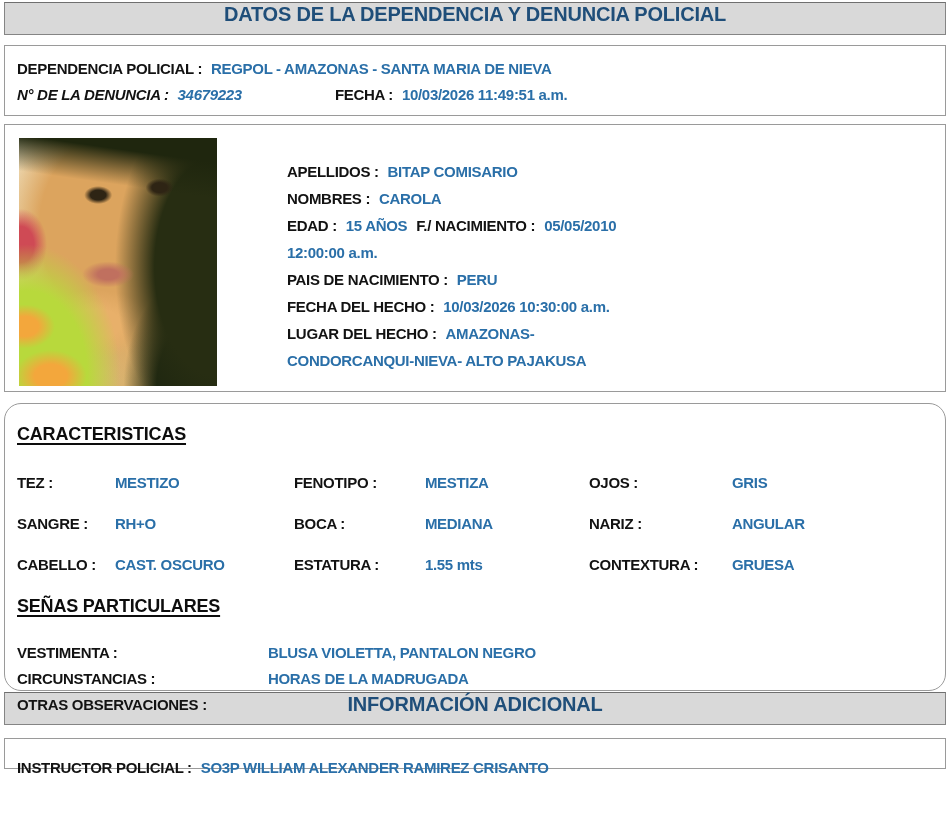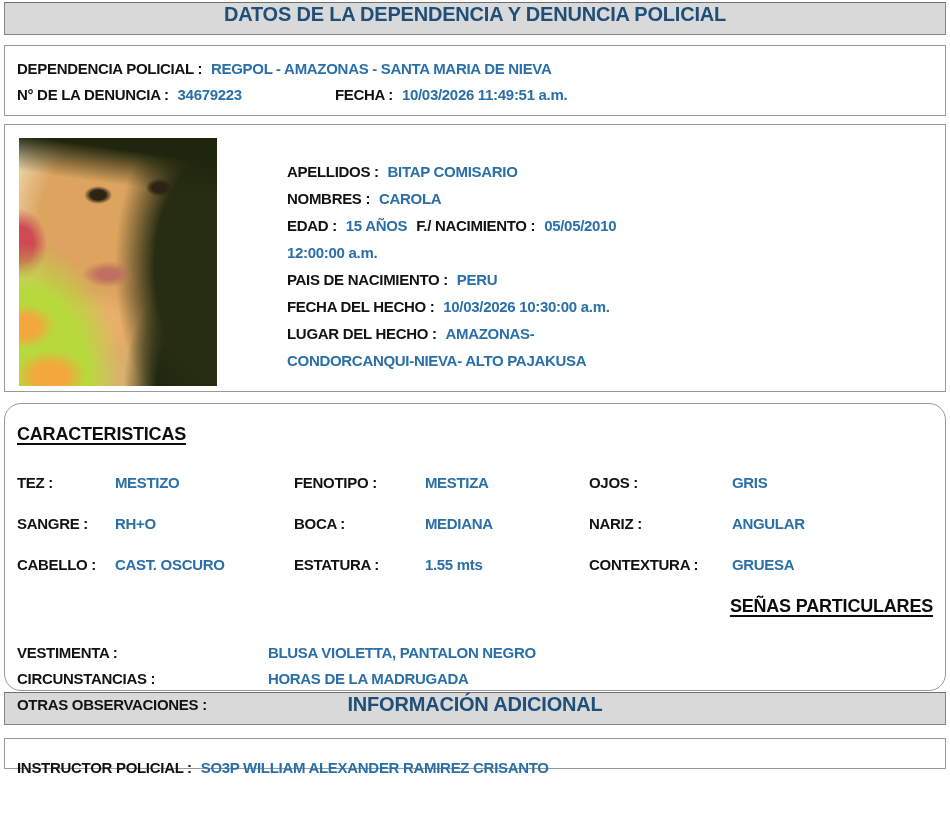--- a/index.html
+++ b/index.html
@@ -27,21 +27,21 @@
 
   
   .box{background:#fff;border:1px solid var(--box-border);}
 
   .lbl{color:var(--label-text);font-weight:bold;margin-right:5px;}
   .val{color:var(--value-text);font-weight:bold;margin-right:5px;}
 
   
   .box-dependencia{margin-top:10px;height:71px;padding:10px 12px 0 12px;font-size:15px;letter-spacing:-0.3px;}
   .box-dependencia .line{margin:0;line-height:26px;white-space:nowrap;}
-  .group-denuncia{display:inline-block;width:314px;}
+  .group-denuncia{display:inline-block;width:314px;font-style:italic;}
 
   
   .box-persona{margin-top:13px;}
   .persona-body{margin-top:8px;height:268px;position:relative;}
   .photo{
     position:absolute;left:14px;top:13px;width:198px;height:248px;
     background-color:#d9b075;
     background-image:
       radial-gradient(14px 9px at 40% 23%, #2e2414 55%, rgba(46,36,20,0) 100%),
       radial-gradient(14px 9px at 71% 20%, #2e2414 55%, rgba(46,36,20,0) 100%),
@@ -69,21 +69,21 @@
     margin:0;font-size:18px;font-weight:bold;color:#0d0d0d;letter-spacing:-0.2px;
     text-decoration:underline;text-decoration-thickness:2px;text-underline-offset:3px;
   }
   .char-grid{
     margin-top:25px;display:grid;grid-template-columns:277px 295px 1fr;
     row-gap:16px;line-height:25px;
   }
   .cell{white-space:nowrap;}
   .cell .lbl{display:inline-block;margin-right:0;}
   .w1{width:94px;} .w2{width:127px;} .w3{width:139px;}
-  .heading-senas{margin-top:19px;text-align:right;}
+  .heading-senas{margin-top:19px;}
   .senas-rows{margin-top:23px;line-height:26px;}
   .senas-rows .line{margin:0;white-space:nowrap;}
   .senas-rows .lbl{display:inline-block;width:247px;margin-right:0;}
 
   
   .bar-adicional{margin-top:1px;}
   .box-instructor{margin-top:13px;height:31px;padding:20px 12px 0 12px;font-size:15px;letter-spacing:-0.3px;white-space:nowrap;}
 </style>
 </head>
 <body>

